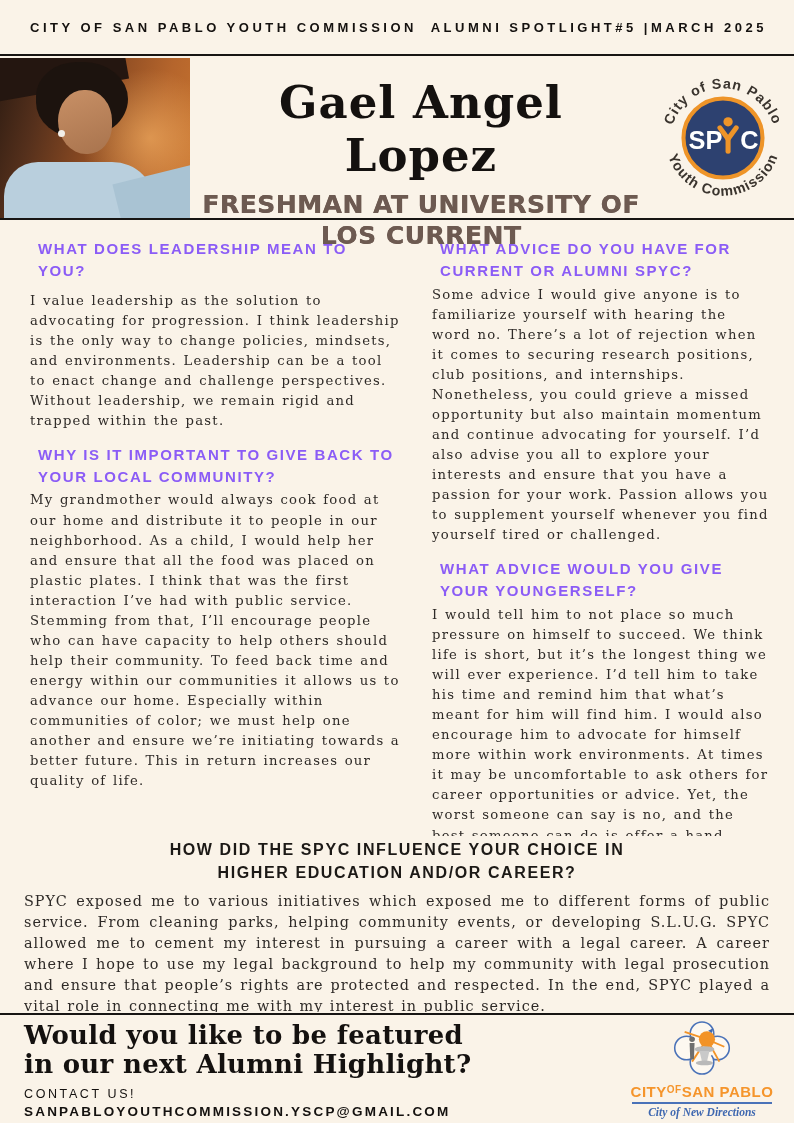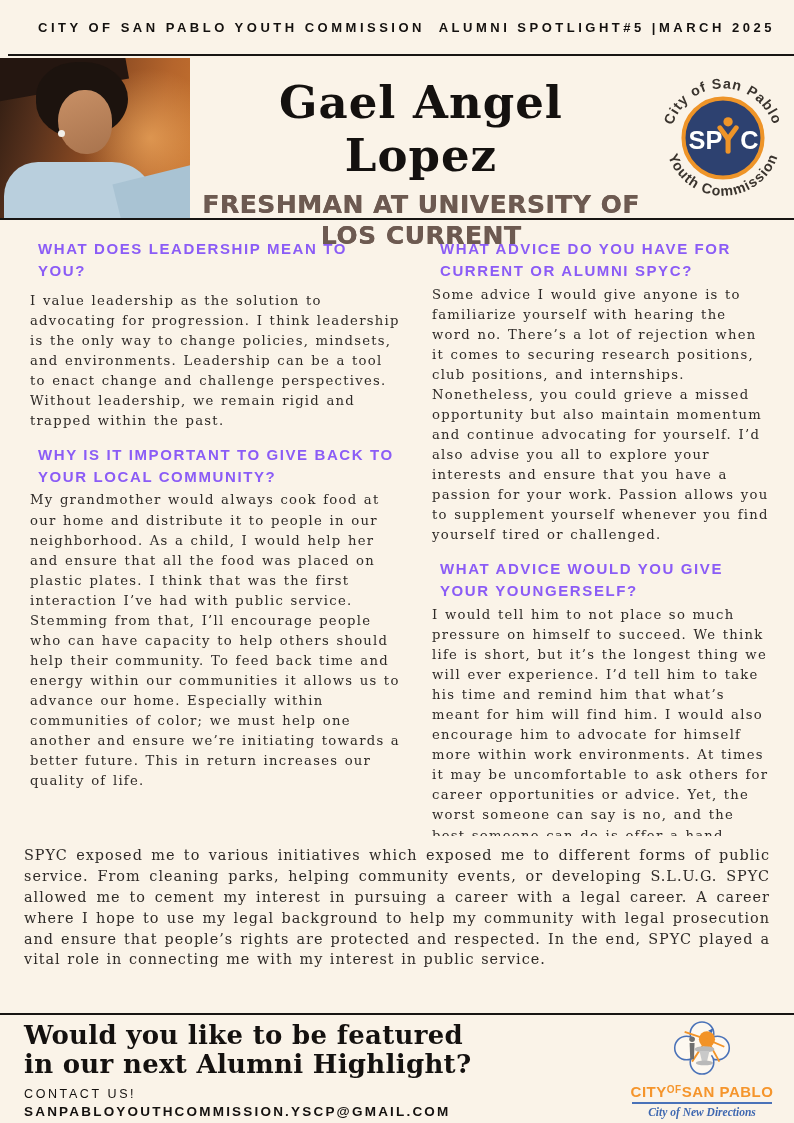--- a/index.html
+++ b/index.html
@@ -1,20 +1,20 @@
 <!DOCTYPE html>
 <html><head>
 <meta charset="utf-8">
 <style>
   html,body{margin:0;padding:0;background:#faf3e8;}
   .page{position:relative;width:794px;height:1123px;margin:0 auto;background:#faf3e8;overflow:hidden;
         font-family:"Liberation Sans",sans-serif;color:#1e1b18;}
 
   
-  .masthead{position:absolute;top:0;left:8px;right:0;height:56px;display:flex;align-items:center;
+  .masthead{position:absolute;top:0;left:0;right:0;height:56px;display:flex;align-items:center;
             justify-content:space-between;padding:0 30px;box-sizing:border-box;border-bottom:2px solid #171513;}
   .masthead span{font-size:13px;font-weight:700;letter-spacing:3.5px;white-space:pre;color:#14110f;}
 
   
   .hero{position:absolute;top:58px;left:0;right:0;height:160px;border-bottom:2px solid #171513;display:flex;}
   .photo{position:relative;width:190px;height:160px;overflow:hidden;flex:0 0 auto;
          background:linear-gradient(105deg,#2e1c12 0%,#55301c 22%,#8a4a22 48%,#b5652c 75%,#c9752f 100%);}
   .photo .glow{position:absolute;right:-30px;top:10px;width:140px;height:140px;border-radius:50%;
                background:radial-gradient(circle,rgba(255,190,110,.55),rgba(255,190,110,0) 70%);}
   .photo .ceiling{position:absolute;left:-24px;top:-14px;width:150px;height:48px;background:#241610;transform:rotate(-10deg);}
@@ -128,20 +128,21 @@
         <p class="qbody">Some advice I would give anyone is to familiarize yourself with hearing the word no. There’s a lot of rejection when it comes to securing research positions, club positions, and internships. Nonetheless, you could grieve a missed opportunity but also maintain momentum and continue advocating for yourself. I’d also advise you all to explore your interests and ensure that you have a passion for your work. Passion allows you to supplement yourself whenever you find yourself tired or challenged.</p>
       </section>
       <section class="sec2">
         <h2 class="qhead">WHAT ADVICE WOULD YOU GIVE YOUR YOUNGERSELF?</h2>
         <p class="qbody">I would tell him to not place so much pressure on himself to succeed. We think life is short, but it’s the longest thing we will ever experience. I’d tell him to take his time and remind him that what’s meant for him will find him. I would also encourage him to advocate for himself more within work environments. At times it may be uncomfortable to ask others for career opportunities or advice. Yet, the worst someone can say is no, and the best someone can do is offer a hand along your journey.</p>
       </section>
     </div>
   </main>
 
   <section class="bottom">
+    <h2>HOW DID THE SPYC INFLUENCE YOUR CHOICE IN HIGHER EDUCATION AND/OR CAREER?</h2>
     <p>SPYC exposed me to various initiatives which exposed me to different forms of public service. From cleaning parks, helping community events, or developing S.L.U.G. SPYC allowed me to cement my interest in pursuing a career with a legal career. A career where I hope to use my legal background to help my community with legal prosecution and ensure that people’s rights are protected and respected. In the end, SPYC played a vital role in connecting me with my interest in public service.</p>
   </section>
 
   <footer class="footer">
     <div class="cta">Would you like to be featured in our next Alumni Highlight?</div>
     <div class="contact-label">CONTACT US!</div>
     <div class="email">SANPABLOYOUTHCOMMISSION.YSCP@GMAIL.COM</div>
 
     <div class="city-logo">
       <svg width="62" height="60" viewBox="0 0 100 96">

